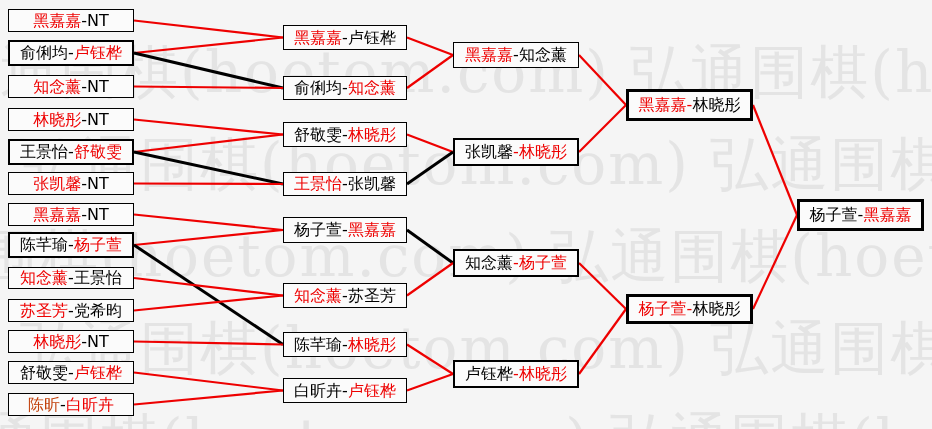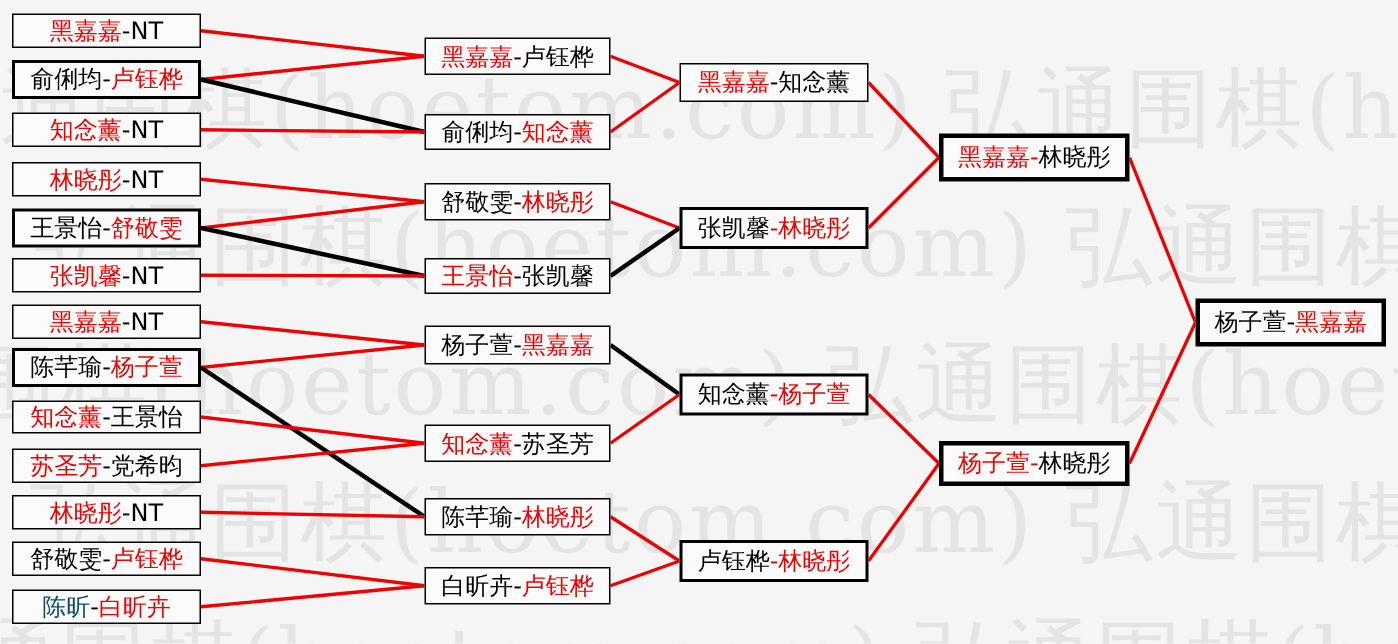--- a/index.html
+++ b/index.html
@@ -124,21 +124,21 @@
       <span class="seg" style="color: rgb(238, 0, 0);">林晓彤</span>
       <span class="seg" style="color: rgb(0, 0, 0);">-</span>
       <span class="seg" style="color: rgb(0, 0, 0);">NT</span>
     </div>
     <div class="match-box" style="left: 8px; top: 361px; width: 126px; height: 23px;">
       <span class="seg" style="color: rgb(0, 0, 0);">舒敬雯</span>
       <span class="seg" style="color: rgb(0, 0, 0);">-</span>
       <span class="seg" style="color: rgb(238, 0, 0);">卢钰桦</span>
     </div>
     <div class="match-box" style="left: 8px; top: 393px; width: 126px; height: 23px;">
-      <span class="seg" style="color: #0c4a6e;">陈昕</span>
+      <span class="seg" style="color: #c2410c;">陈昕</span>
       <span class="seg" style="color: rgb(0, 0, 0);">-</span>
       <span class="seg" style="color: rgb(238, 0, 0);">白昕卉</span>
     </div>
     <div class="match-box" style="left: 283px; top: 25px; width: 124px; height: 25px;">
       <span class="seg" style="color: rgb(238, 0, 0);">黑嘉嘉</span>
       <span class="seg" style="color: rgb(0, 0, 0);">-</span>
       <span class="seg" style="color: rgb(0, 0, 0);">卢钰桦</span>
     </div>
     <div class="match-box" style="left: 283px; top: 76px; width: 124px; height: 24px;">
       <span class="seg" style="color: rgb(0, 0, 0);">俞俐均</span>

